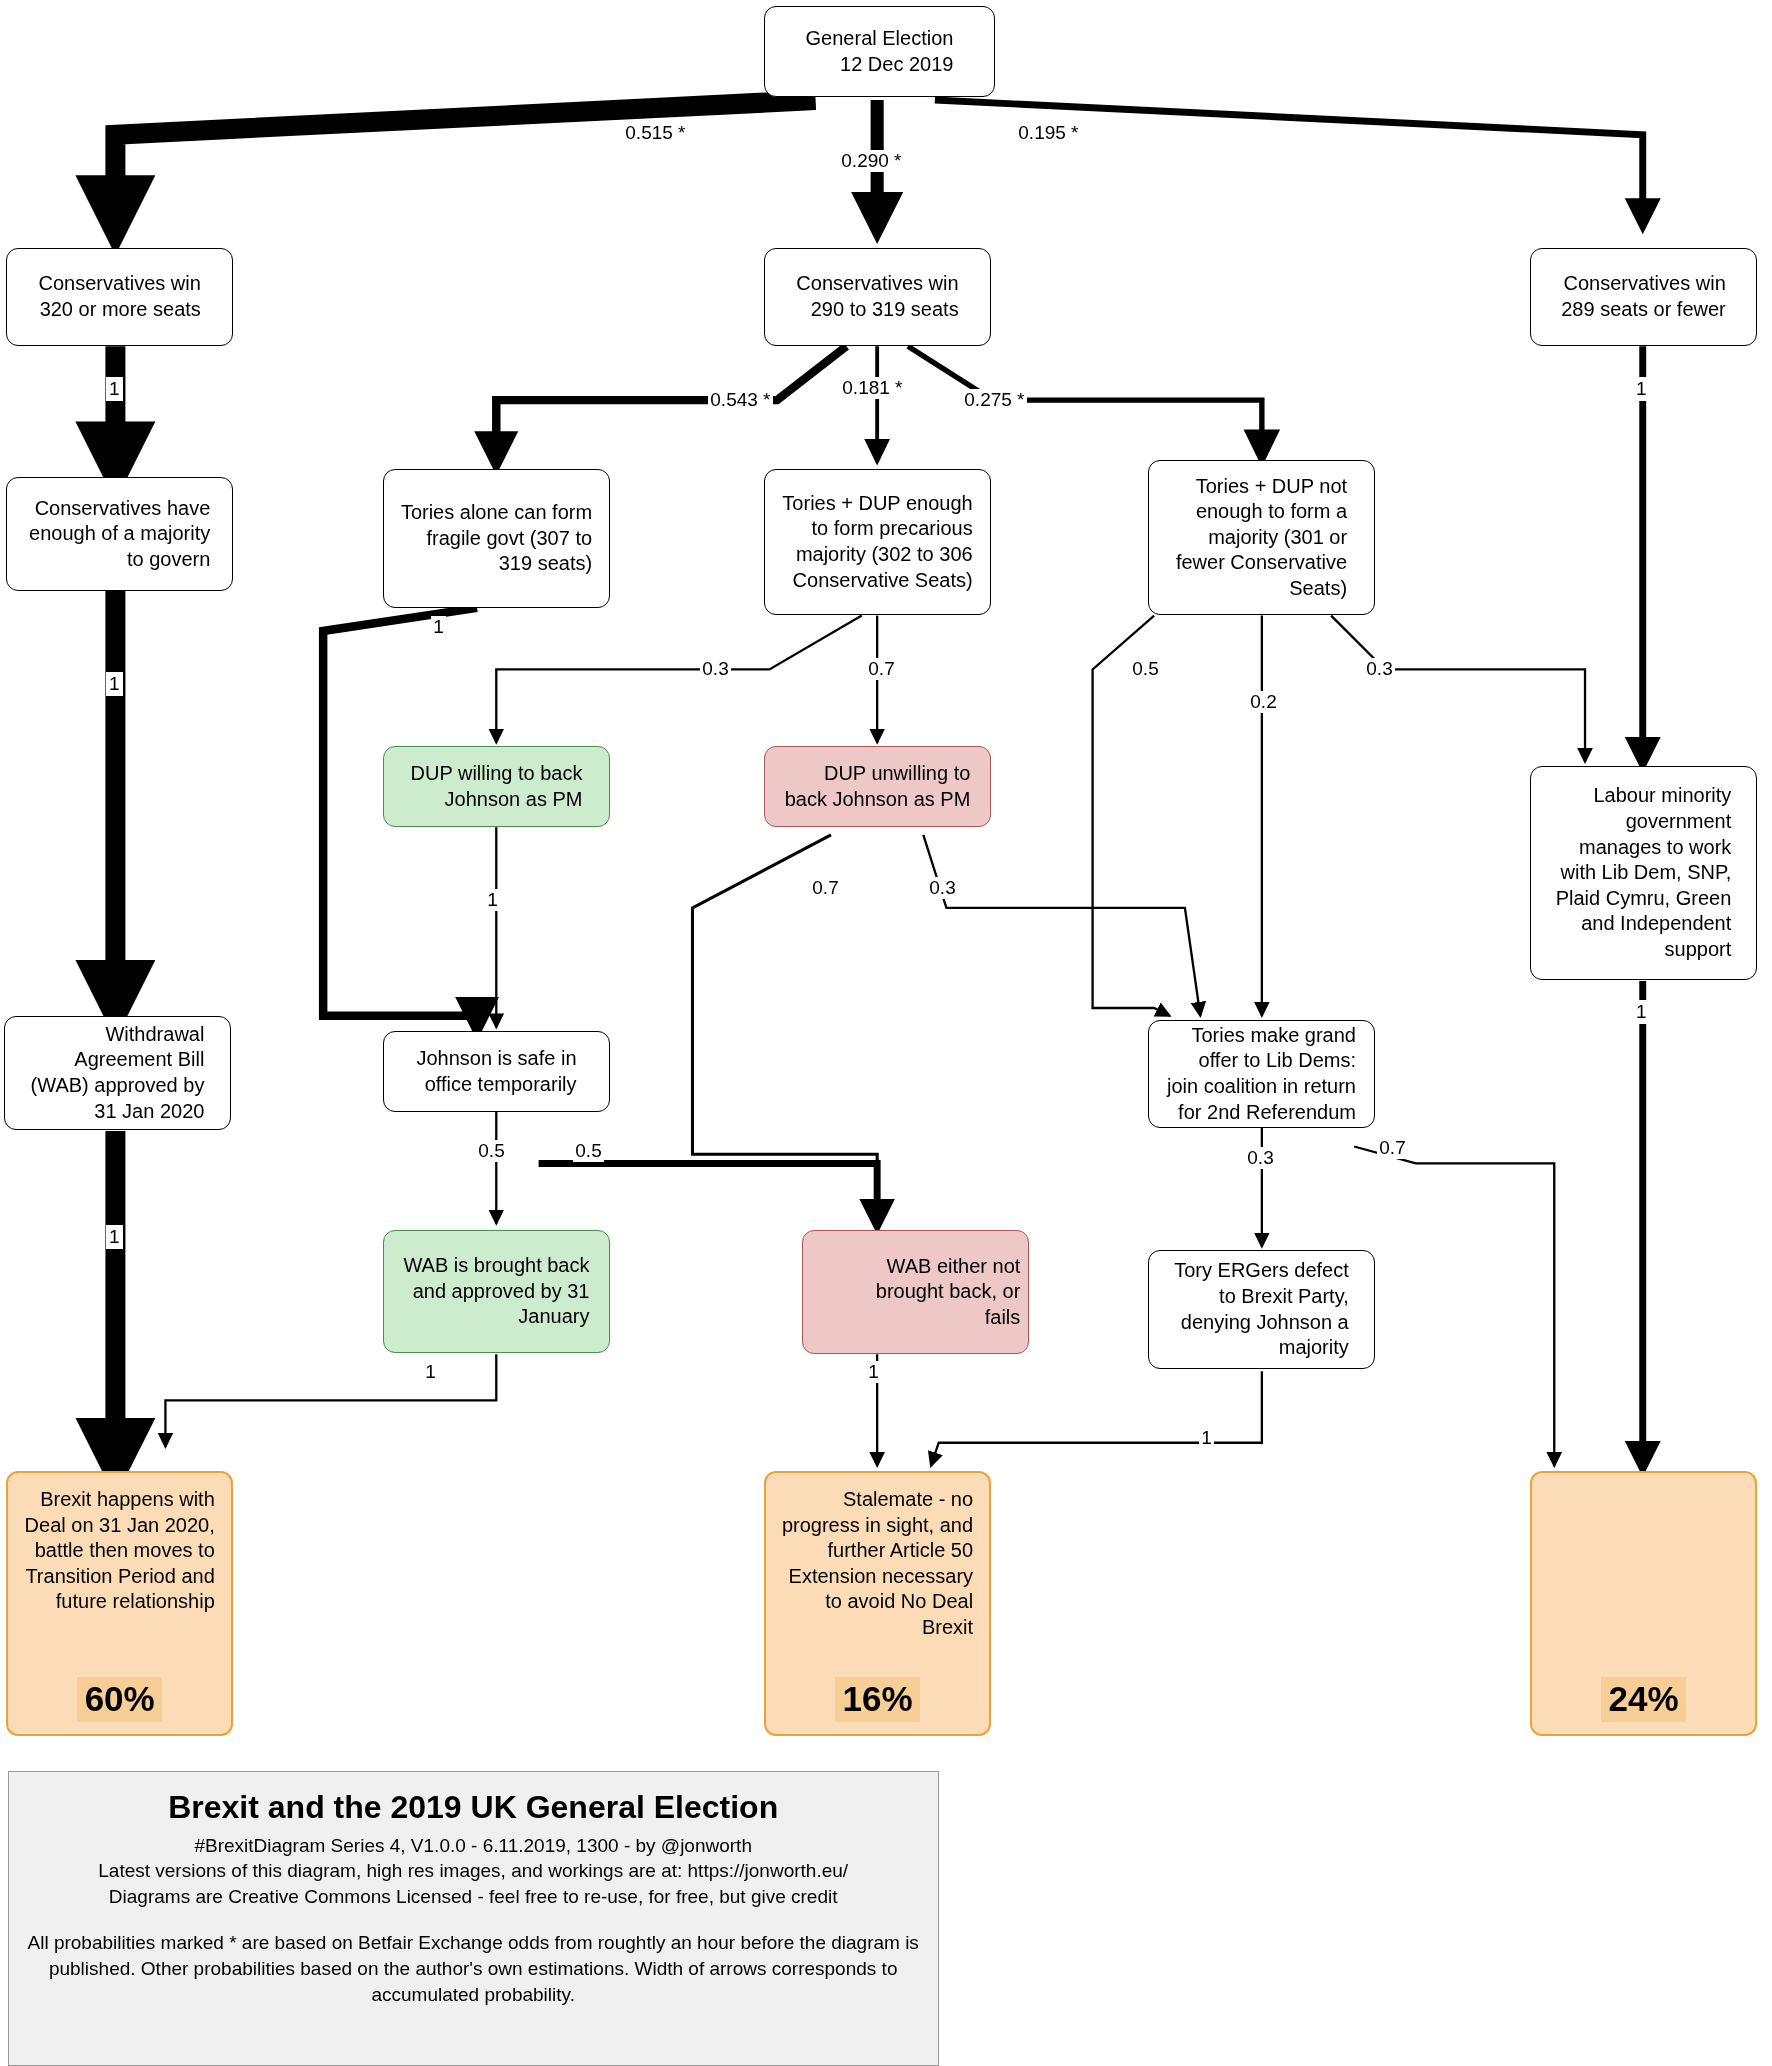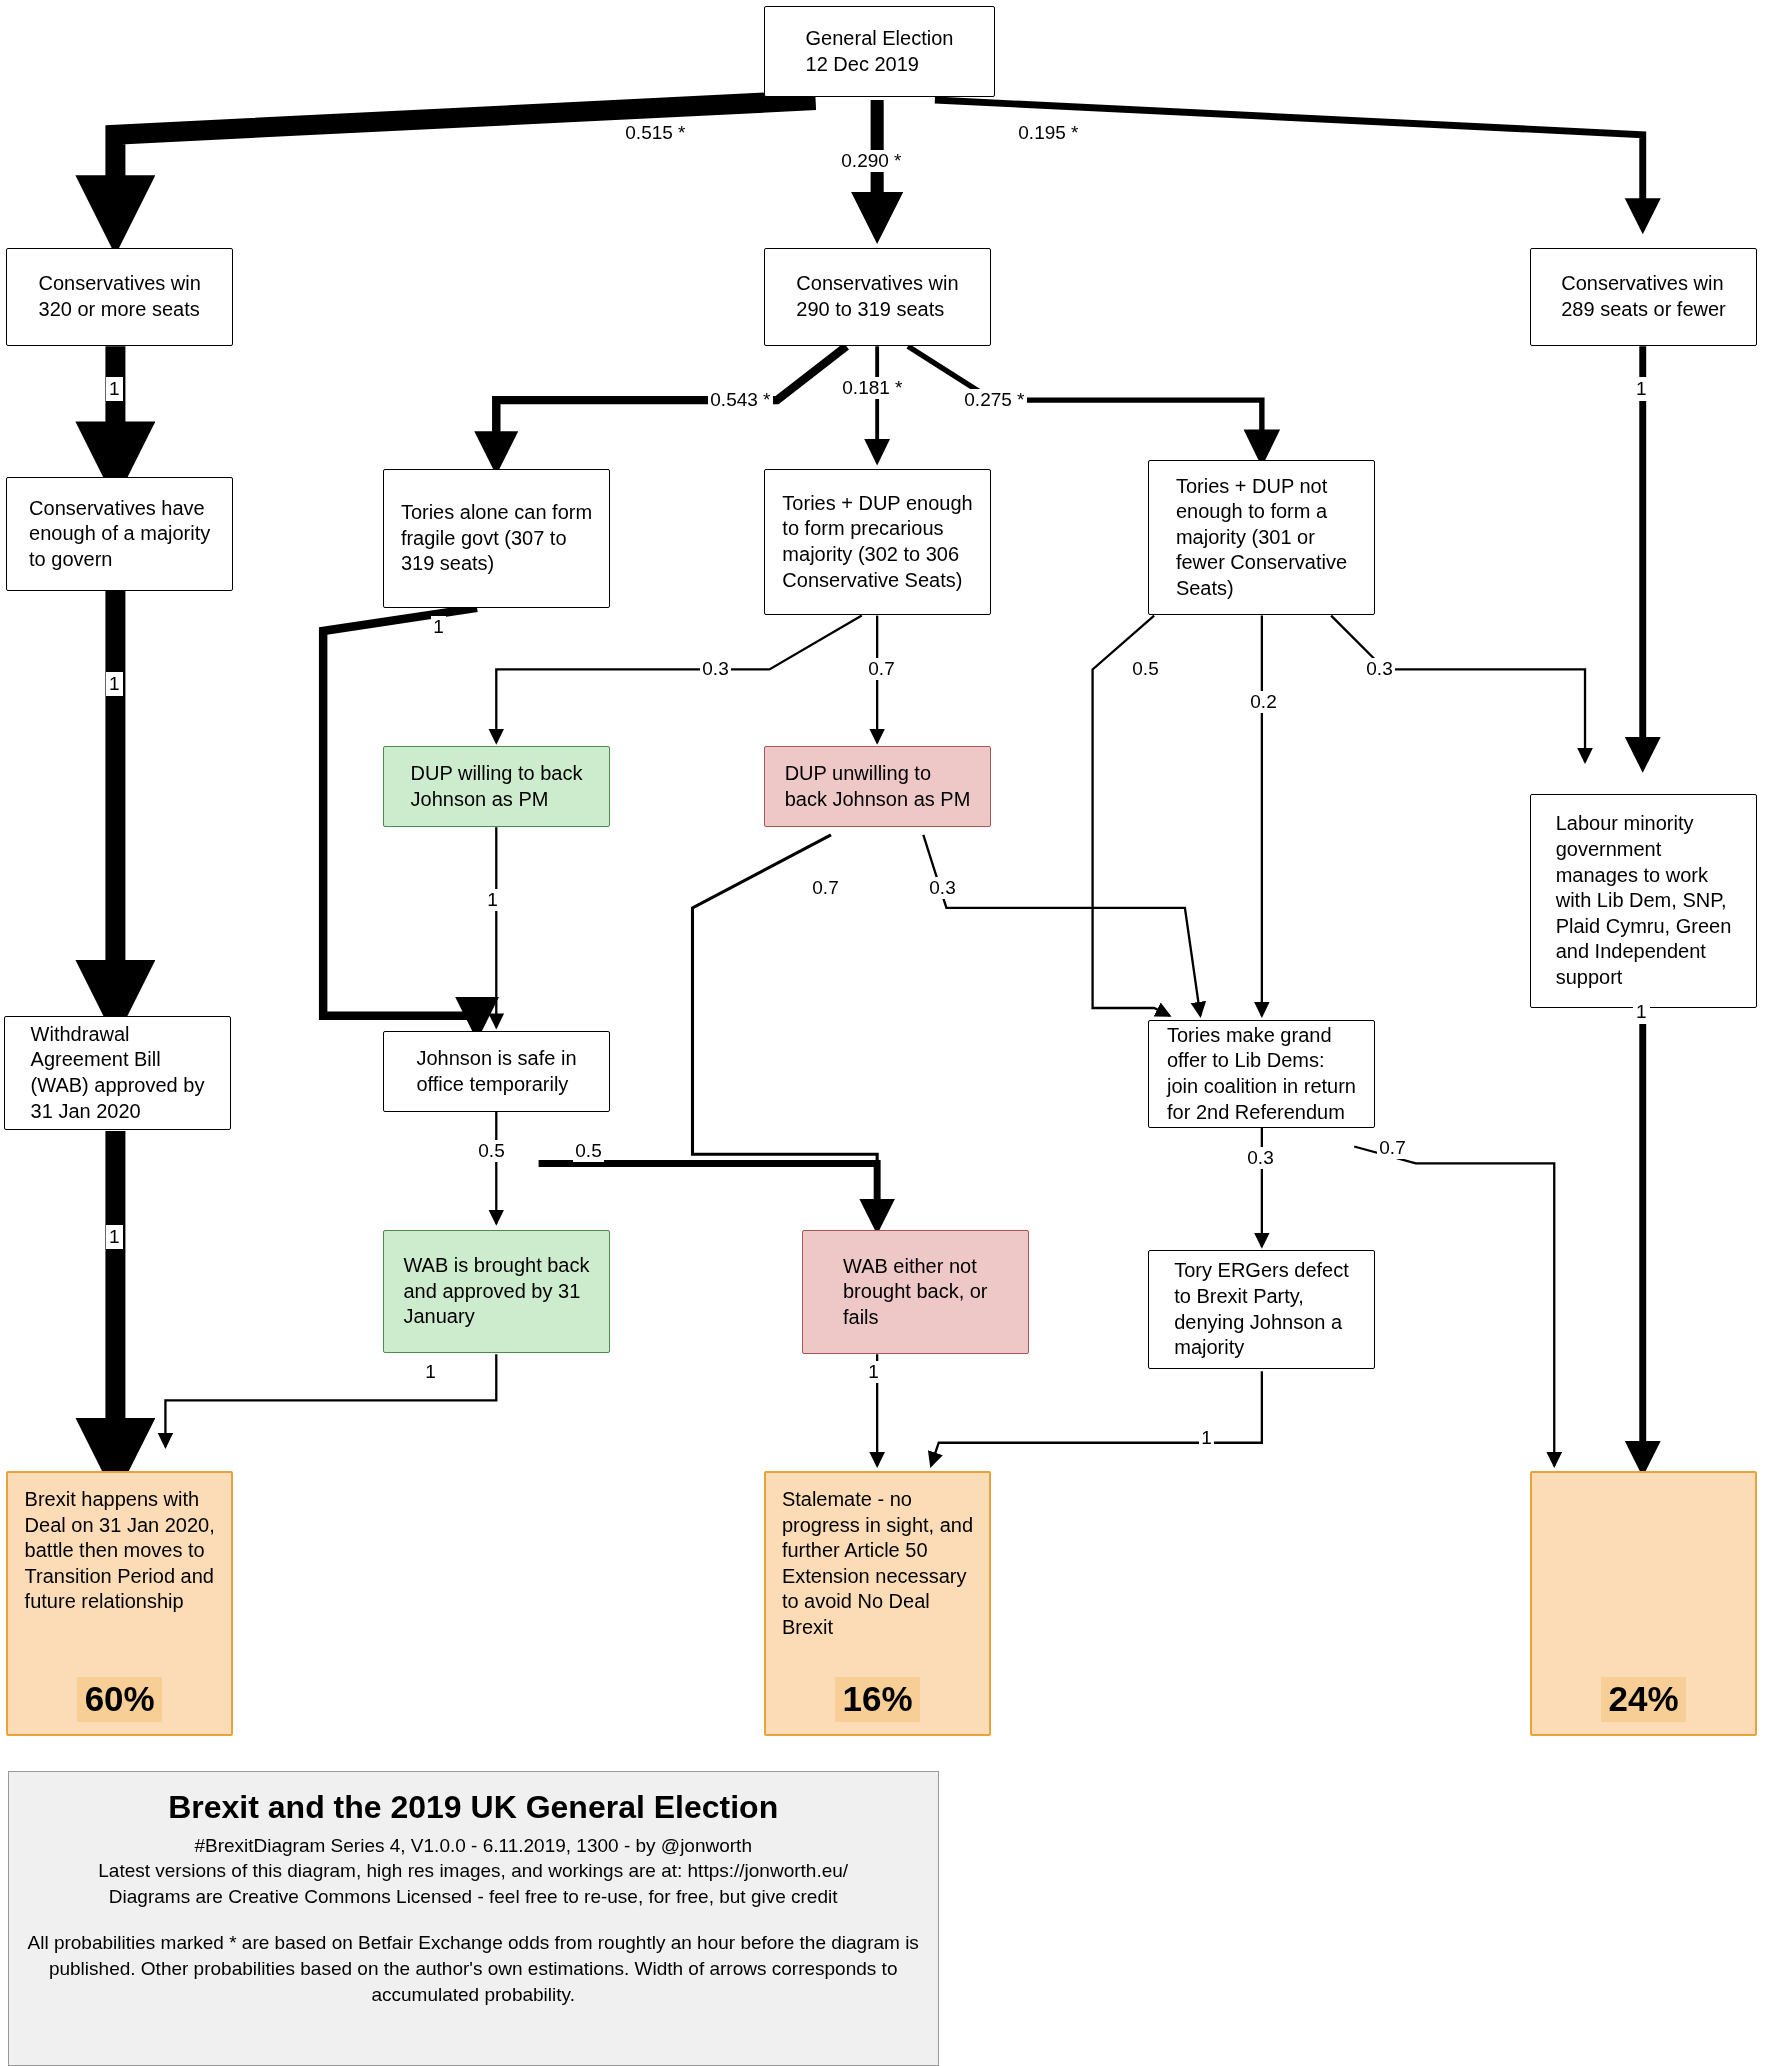--- a/index.html
+++ b/index.html
@@ -24,26 +24,26 @@
     position: absolute;
     left: 0; top: 0;
     width: 1772px;
     height: 2066px;
     pointer-events: none;
   }
   .node {
     position: absolute;
     box-sizing: border-box;
     border: 1.5px solid #000000;
-    border-radius: 2px;
+    border-radius: 12px;
     background: #ffffff;
     display: flex;
     align-items: center;
     justify-content: center;
-    text-align: left;
+    text-align: right;
     font-size: 20px;
     line-height: 1.28;
     color: #000000;
     padding: 4.6px 7.7px;
   }
   .node.green {
     background: #cdeccd;
     border-color: #4c8c4c;
   }
   .node.red {
@@ -230,21 +230,21 @@
   <div class="node red" style="left:764px; top:746px; width:227px; height:81px;">
     <span style="white-space:pre-line;">DUP unwilling to
 back Johnson as PM</span>
   </div>
 
   <div class="node green" style="left:383px; top:746px; width:227px; height:81px;">
     <span style="white-space:pre-line;">DUP willing to back
 Johnson as PM</span>
   </div>
 
-  <div class="node" style="left:1530px; top:794px; width:227px; height:214px;">
+  <div class="node" style="left:1530px; top:766px; width:227px; height:214px;">
     <span style="white-space:pre-line;">Labour minority
 government
 manages to work
 with Lib Dem, SNP,
 Plaid Cymru, Green
 and Independent
 support</span>
   </div>
 
   <div class="node" style="left:4px; top:1016px; width:227px; height:114px;">

